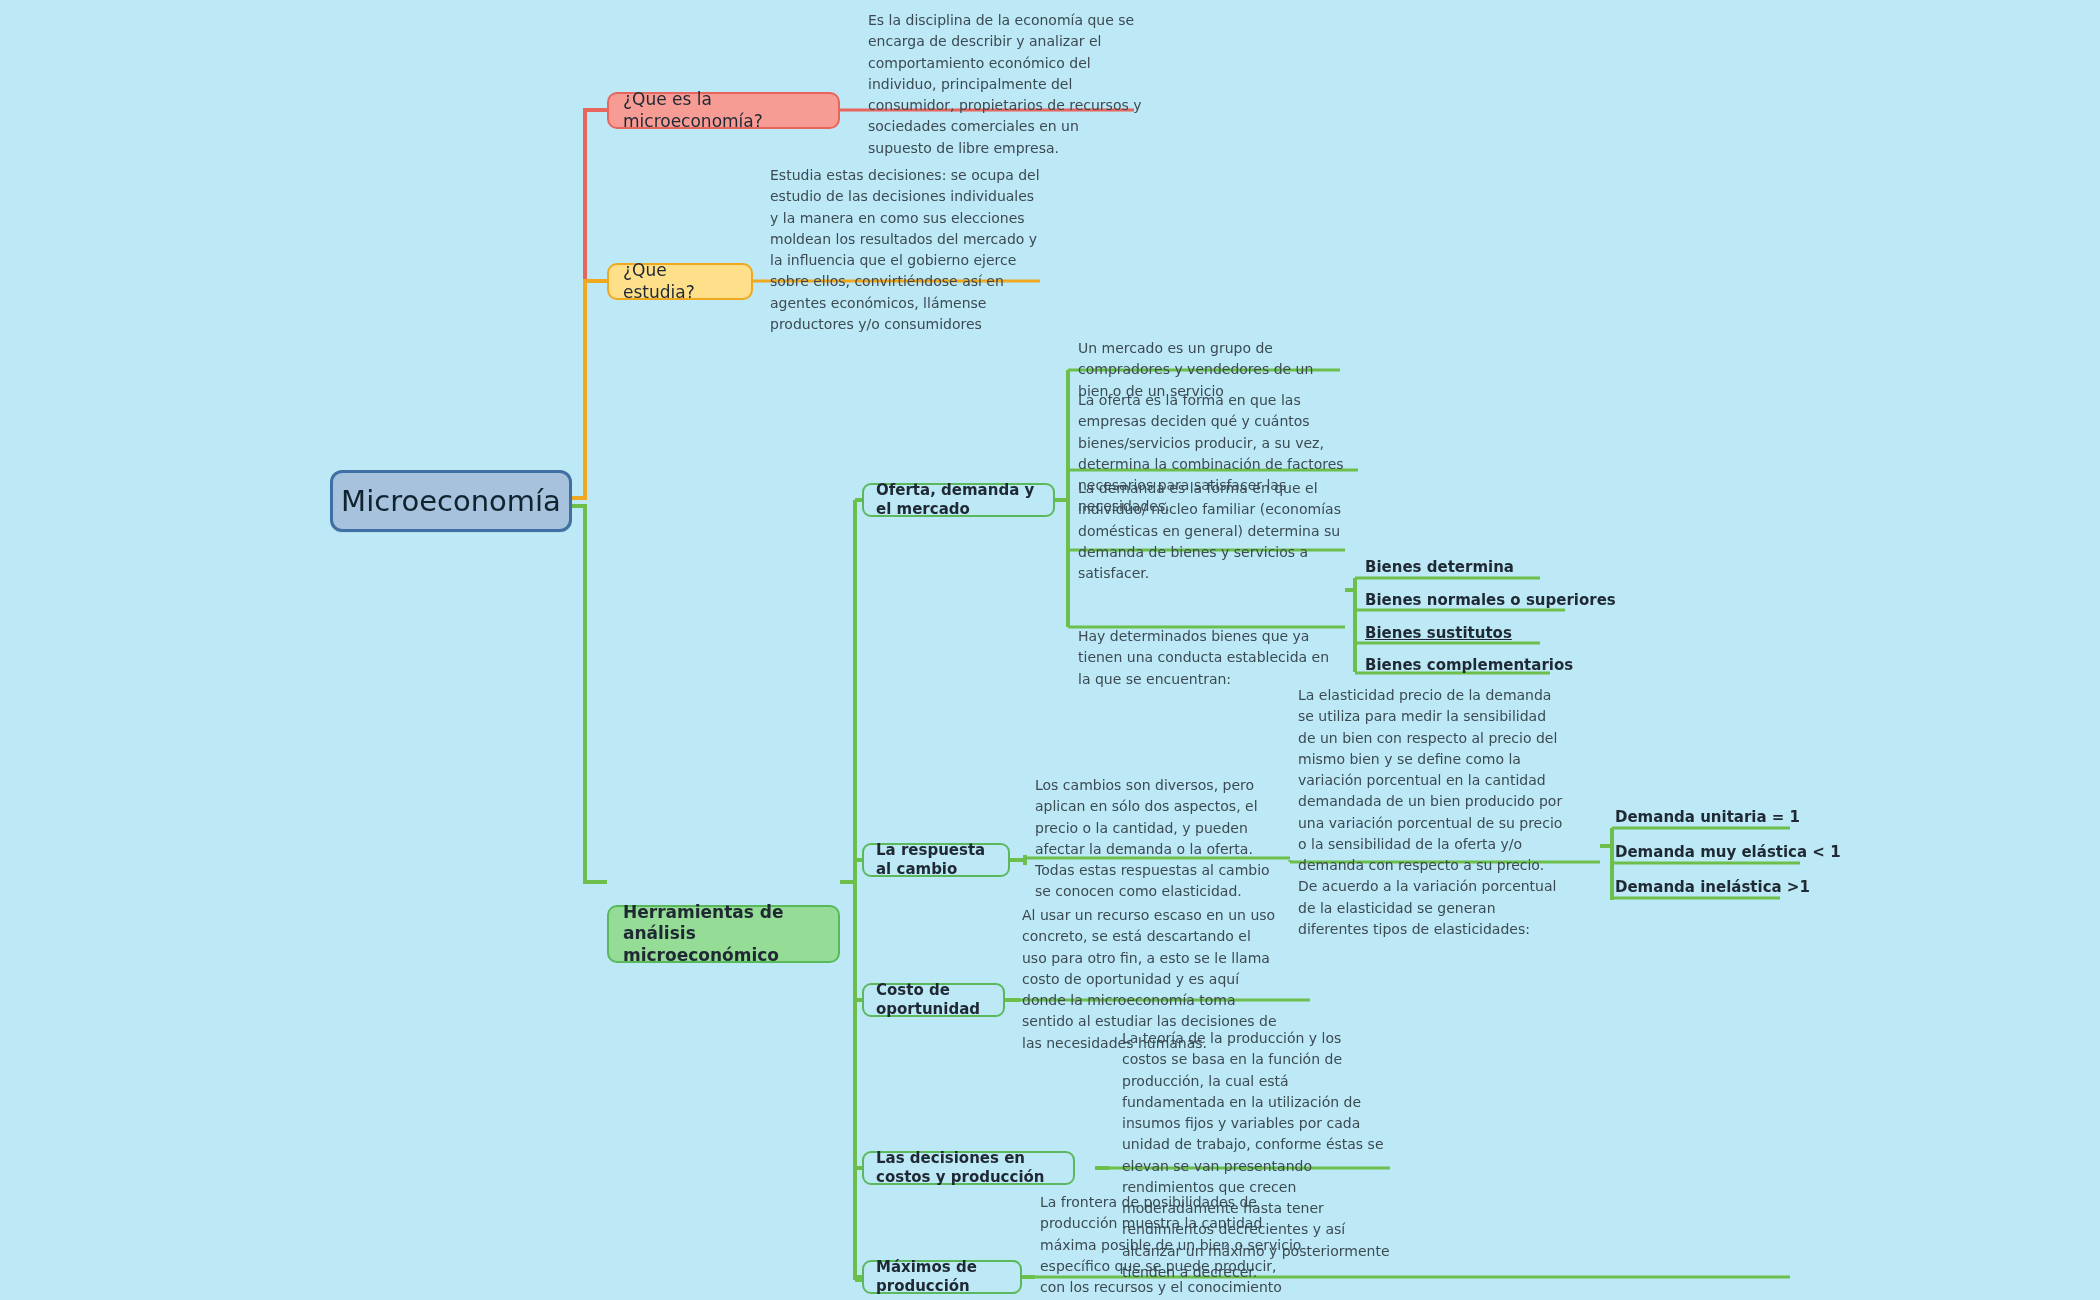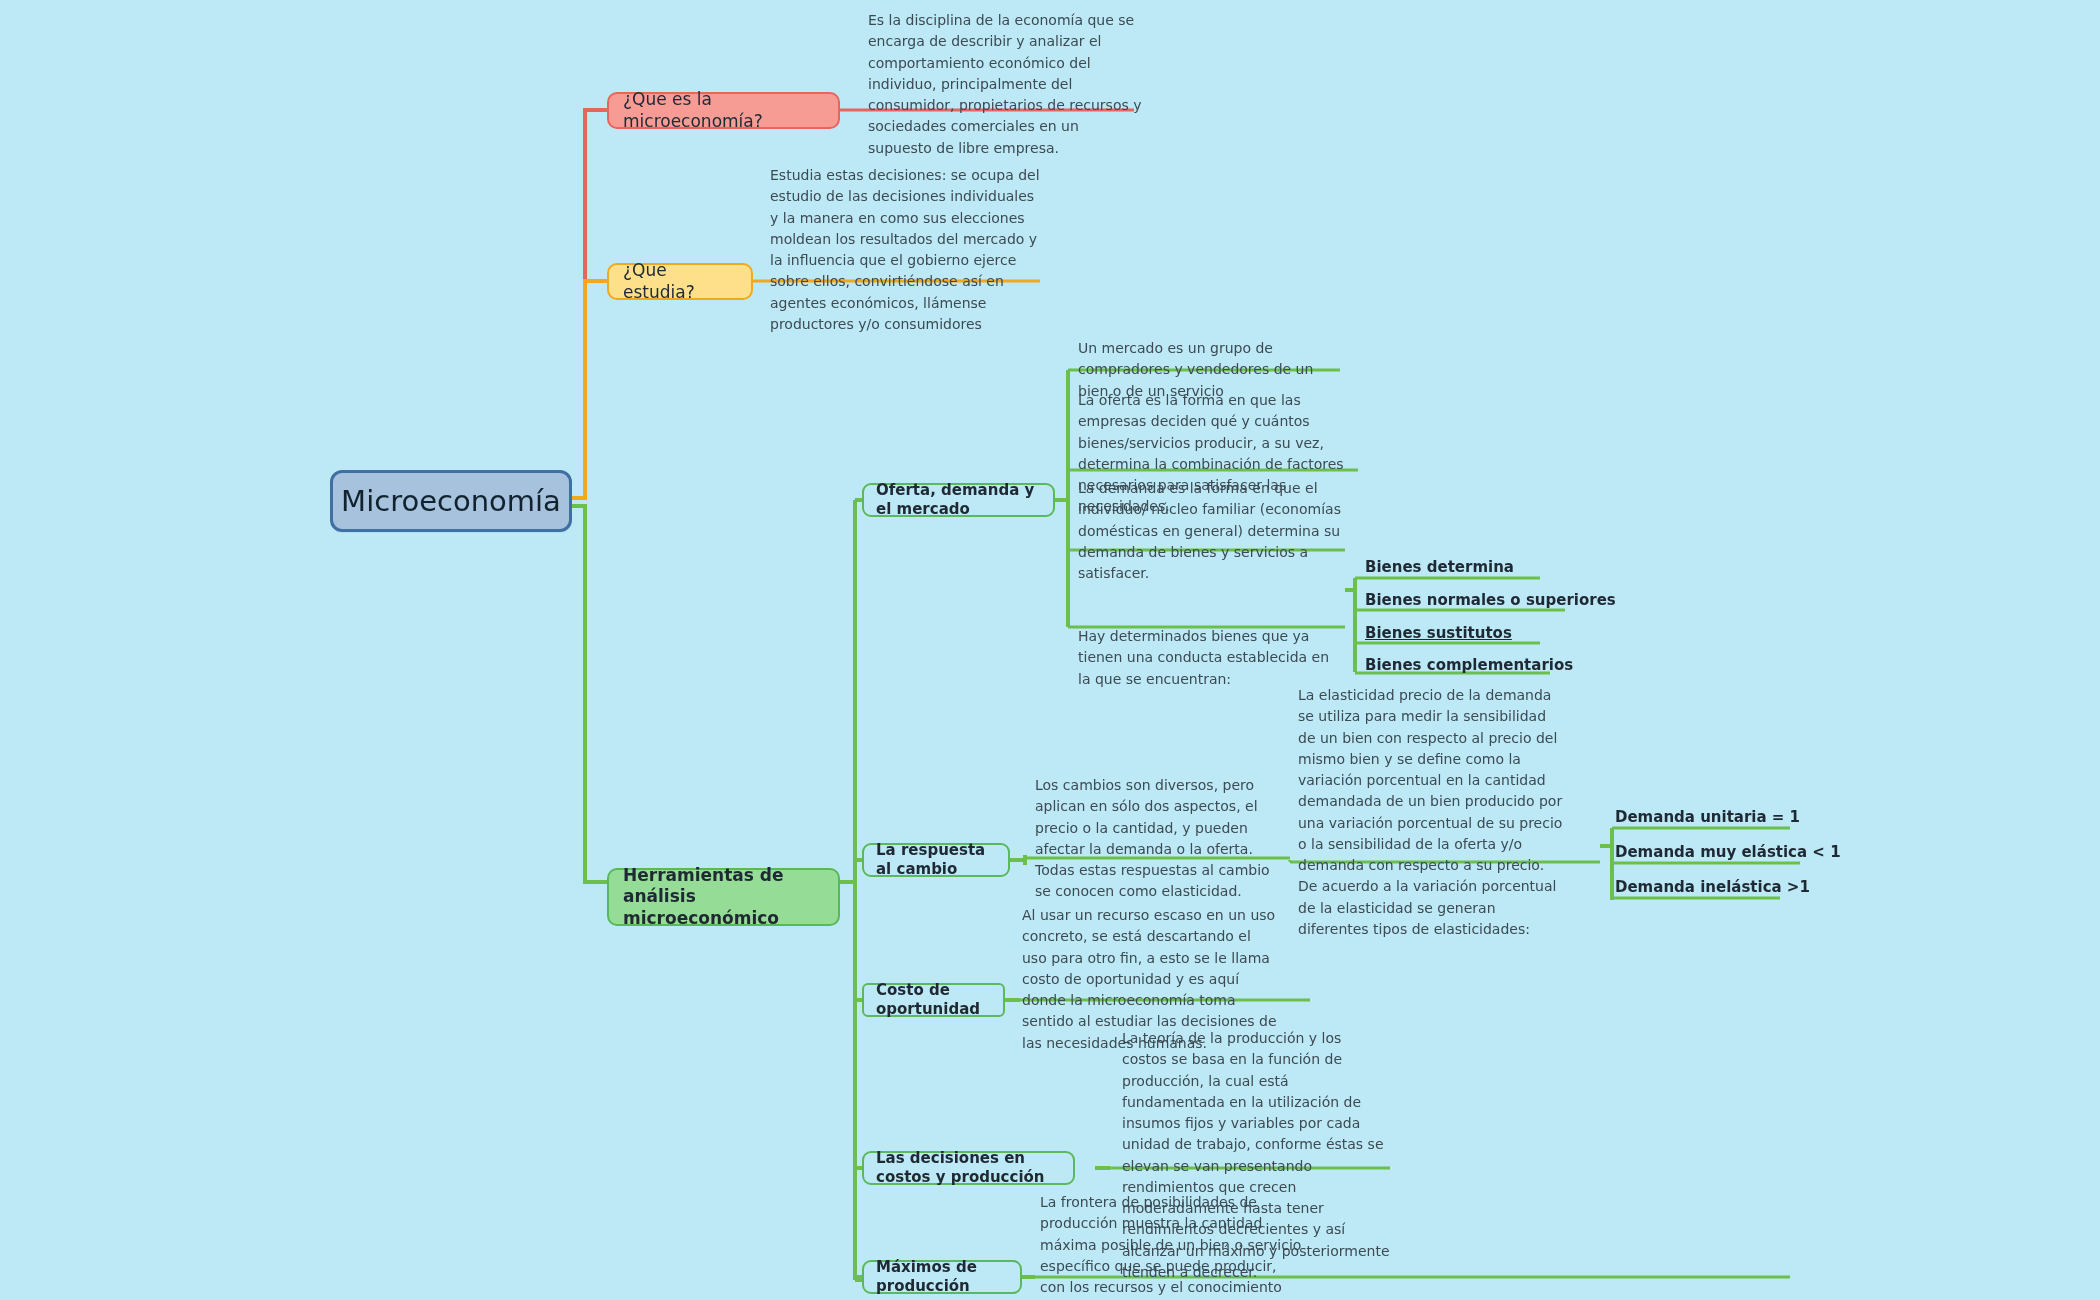--- a/index.html
+++ b/index.html
@@ -129,21 +129,21 @@
     <span>¿Que es la microeconomía?</span>
   </div>
   <div class="note" style="left:868px;top:10px;width:277px;">Es la disciplina de la economía que se encarga de describir y analizar el comportamiento económico del individuo, principalmente del consumidor, propietarios de recursos y sociedades comerciales en un supuesto de libre empresa.</div>
 
   <div class="node amber" style="left:607px;top:263px;width:146px;height:37px;">
     <span>¿Que estudia?</span>
   </div>
   <div class="note" style="left:770px;top:165px;width:275px;">Estudia estas decisiones: se ocupa del estudio de las decisiones individuales y la manera en como sus elecciones
 moldean los resultados del mercado y la influencia que el gobierno ejerce sobre ellos, convirtiéndose así en agentes económicos, llámense productores y/o consumidores</div>
 
-  <div class="node green" style="left:607px;top:868px;width:233px;height:58px;">
+  <div class="node green" style="left:607px;top:905px;width:233px;height:58px;">
     <span>Herramientas de análisis microeconómico</span>
   </div>
 
   <div class="node leaf" style="left:862px;top:483px;width:193px;height:34px;">
     <span>Oferta, demanda y el mercado</span>
   </div>
   <div class="note" style="left:1078px;top:338px;width:262px;">Un mercado es un grupo de compradores y vendedores de un bien o de un servicio</div>
   <div class="note" style="left:1078px;top:390px;width:278px;">La oferta es la forma en que las empresas deciden qué y cuántos bienes/servicios producir, a su vez, determina la combinación de factores necesarios para satisfacer las necesidades.</div>
   <div class="note" style="left:1078px;top:478px;width:272px;">La demanda es la forma en que el individuo/ núcleo familiar (economías domésticas en general) determina su demanda de bienes y servicios a satisfacer.</div>
   <div class="note" style="left:1078px;top:578px;width:265px;margin-top:48px;">Hay determinados bienes que ya tienen una conducta establecida en la que se encuentran:</div>
@@ -156,21 +156,21 @@
   <div class="node leaf" style="left:862px;top:843px;width:148px;height:34px;">
     <span>La respuesta al cambio</span>
   </div>
   <div class="note" style="left:1035px;top:775px;width:250px;">Los cambios son diversos, pero aplican en sólo dos aspectos, el precio o la cantidad, y pueden afectar la demanda o la oferta. Todas estas respuestas al cambio se conocen como elasticidad.</div>
   <div class="note" style="left:1298px;top:685px;width:265px;">La elasticidad precio de la demanda se utiliza para medir la sensibilidad de un bien con respecto al precio del mismo bien y se define como la variación porcentual en la cantidad demandada de un bien producido por una variación porcentual de su precio o la sensibilidad de la oferta y/o demanda con respecto a su precio. De acuerdo a la variación porcentual de la elasticidad se generan diferentes tipos de elasticidades:</div>
 
   <div class="plain" style="left:1615px;top:808px;">Demanda unitaria = 1</div>
   <div class="plain" style="left:1615px;top:843px;">Demanda muy elástica &lt; 1</div>
   <div class="plain" style="left:1615px;top:878px;">Demanda inelástica &gt;1</div>
 
-  <div class="node leaf" style="left:862px;top:983px;width:143px;height:34px;border-radius:6px;">
+  <div class="node leaf" style="left:862px;top:983px;width:143px;height:34px;">
     <span>Costo de oportunidad</span>
   </div>
   <div class="note" style="left:1022px;top:905px;width:255px;">Al usar un recurso escaso en un uso concreto, se está descartando el uso para otro fin, a esto se le llama costo de oportunidad y es aquí donde la microeconomía toma sentido al estudiar las decisiones de las necesidades humanas.</div>
 
   <div class="node leaf" style="left:862px;top:1151px;width:213px;height:34px;">
     <span>Las decisiones en costos y producción</span>
   </div>
   <div class="note" style="left:1122px;top:1028px;width:268px;">La teoría de la producción y los costos se basa en la función de producción, la cual está fundamentada en la utilización de insumos fijos y variables por cada unidad de trabajo, conforme éstas se elevan se van presentando rendimientos que crecen moderadamente hasta tener rendimientos decrecientes y así alcanzar un máximo y posteriormente tienden a decrecer.</div>
 
   <div class="node leaf" style="left:862px;top:1260px;width:160px;height:34px;">

